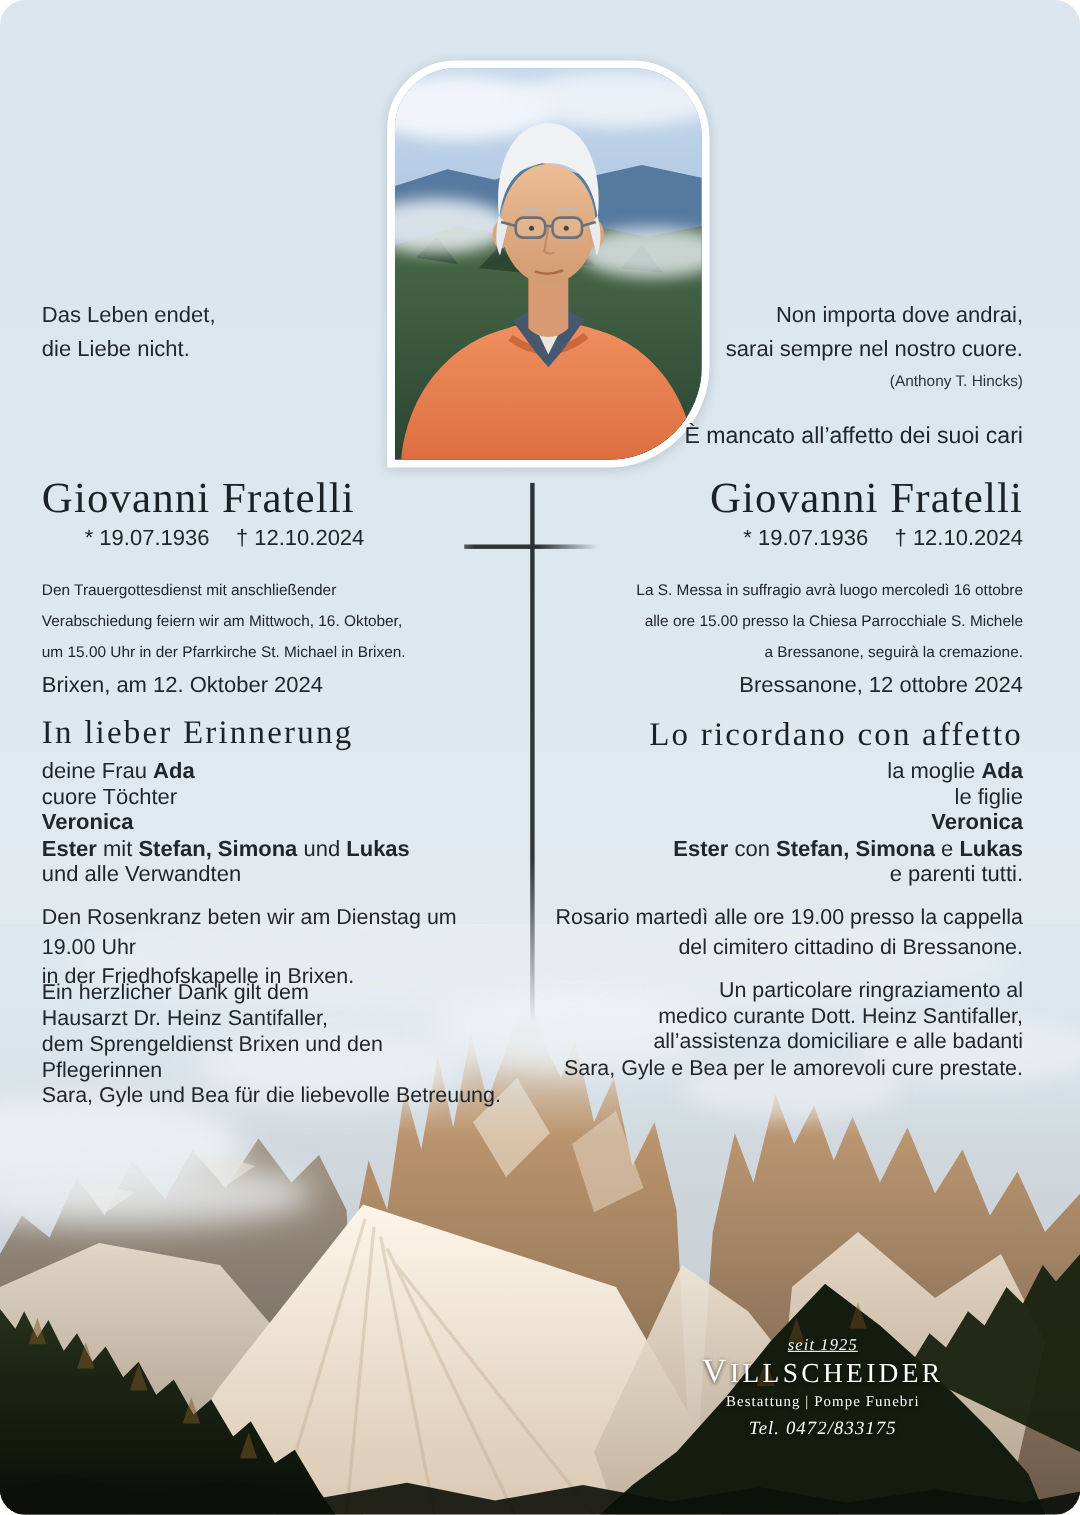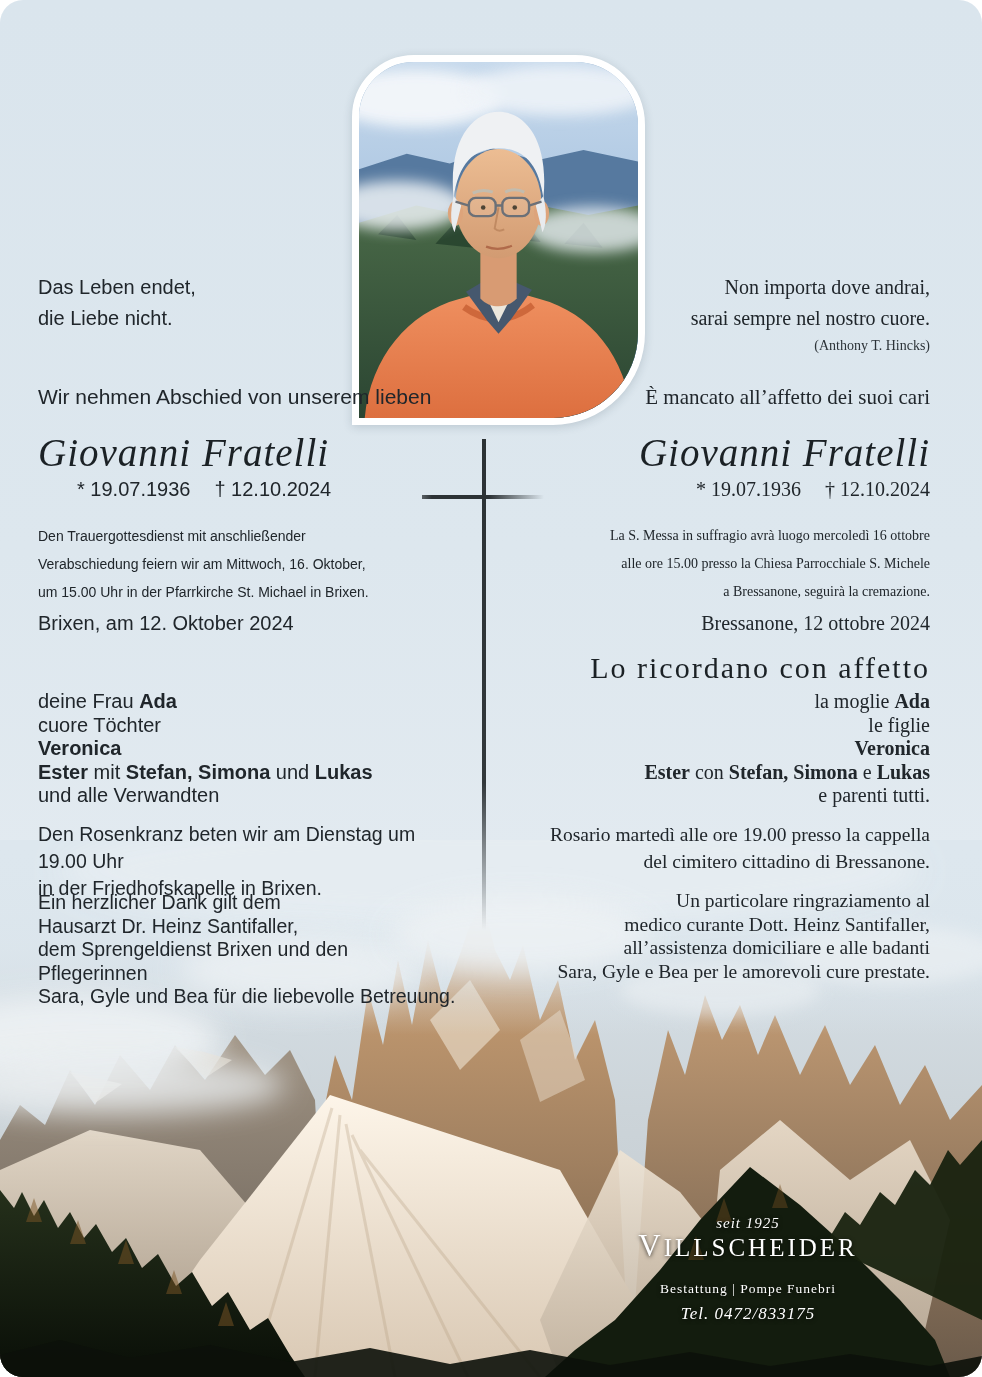--- a/index.html
+++ b/index.html
@@ -21,44 +21,44 @@
   .cross-v{
     left:482px;top:439px;width:4px;height:491px;
     background:linear-gradient(180deg,#2c3235 0%,#32383b 70%,rgba(50,56,59,0) 100%);
   }
   .cross-h{
     left:422px;top:495px;width:122px;height:4px;
     background:linear-gradient(90deg,rgba(44,50,53,.75) 0%,#2c3235 8%,#2c3235 55%,rgba(44,50,53,0) 100%);
   }
   
   .col-l{left:38px;width:420px;text-align:left;}
-  .col-r{right:52px;width:438px;text-align:right;font-family:Liberation Serif, serif;}
+  .col-r{right:52px;width:438px;text-align:right;}
   .quote{font-size:20px;line-height:31px;}
   .attrib{font-size:14px;color:#2c3338;}
   .intro{font-size:21px;}
-  .name{font-family:"Liberation Serif",serif;font-size:39px;letter-spacing:1px;font-weight:400;color:#1b2125;white-space:nowrap;font-style:italic;}
+  .name{font-family:"Liberation Serif",serif;font-size:39px;letter-spacing:1px;font-weight:400;color:#1b2125;white-space:nowrap;}
   .dates{font-size:20px;white-space:nowrap;margin-left:39px;}
   .dates .sep{display:inline-block;width:24px;}
   .para{font-size:14px;line-height:28px;}
   .place{font-size:20px;}
   .sect{font-family:"Liberation Serif",serif;font-size:30px;letter-spacing:2px;font-weight:400;color:#1b2125;white-space:nowrap;}
   .family{font-size:20px;line-height:23.5px;}
   .family .b{font-weight:bold;text-align:right;}
   .tight{font-size:19.5px;line-height:23.5px;}
   .rosary{font-size:19.5px;line-height:27px;}
   
   .mountains{left:0;top:840px;width:982px;height:537px;}
   .mountains svg{display:block;width:100%;height:100%;}
   
   .logo{left:627px;top:1215px;width:242px;text-align:center;color:#ffffff;
         text-shadow:0 1px 4px rgba(0,0,0,.75);font-family:"Liberation Serif",serif;}
-  .logo-since{font-size:15px;font-style:italic;letter-spacing:1px;}
+  .logo-since{font-size:15px;font-style:italic;letter-spacing:1px;text-decoration:underline;}
   .logo-name{font-size:25px;letter-spacing:3px;line-height:28px;}
   .logo-name::first-letter{font-size:31px;}
-  .logo-sub{font-size:13.5px;letter-spacing:1px;margin-top:19px;}
+  .logo-sub{font-size:13.5px;letter-spacing:1px;margin-top:3px;}
   .logo-tel{font-size:17px;font-style:italic;letter-spacing:1px;margin-top:7px;}
 </style>
 </head>
 <body>
 
 <div class="card">
 
   <div class="abs mountains">
     <svg viewBox="0 0 982 537" preserveAspectRatio="none">
       <defs>
@@ -198,27 +198,27 @@
       <path d="M143,150 L150,150 M115,150 L101,146 M178,150 L191,146" stroke="#6b7077" stroke-width="2.5" fill="none"></path>
       <circle cx="130" cy="152" r="2.4" fill="#4d4436"></circle>
       <circle cx="163" cy="152" r="2.4" fill="#4d4436"></circle>
       <path d="M119,137 Q129,132 140,136 M153,136 Q163,131 173,136" stroke="#c3bcae" stroke-width="3" fill="none"></path>
       <path d="M146,152 L142,174 Q146,178 152,175" stroke="#c08a62" stroke-width="2" fill="none"></path>
       <path d="M133,193 Q146,198 160,192" stroke="#b06a4a" stroke-width="2.5" fill="none"></path>
     </svg>
   </div>
 
   <div class="abs col-l quote" style="top:272px">Das Leben endet,<br>die Liebe nicht.</div>
-  <div class="abs col-l intro" style="top:385px">Wir nehmen Abschied von unserem lieben</div>
   <div class="abs col-l name" style="top:430px">Giovanni Fratelli</div>
   <div class="abs col-l dates" style="top:478px">
     <span>* 19.07.1936</span><span class="sep"></span><span>† 12.10.2024</span>
   </div>
   <div class="abs col-l para" style="top:522px">Den Trauergottesdienst mit anschließender<br>Verabschiedung feiern wir am Mittwoch, 16. Oktober,<br>um 15.00 Uhr in der Pfarrkirche St. Michael in Brixen.</div>
   <div class="abs col-l place" style="top:612px">Brixen, am 12. Oktober 2024</div>
+  <div class="abs col-l sect" style="top:649px">In lieber Erinnerung</div>
   <div class="abs col-l family" style="top:690px">
       <div><span>deine Frau </span><span class="b">Ada</span></div>
       <div><span>cuore Töchter</span></div>
       <div><span class="b">Veronica</span></div>
       <div><span class="b">Ester</span><span> mit </span><span class="b">Stefan, Simona</span><span> und </span><span class="b">Lukas</span></div>
       <div><span>und alle Verwandten</span></div>
     </div>
   <div class="abs col-l rosary" style="top:821px">Den Rosenkranz beten wir am Dienstag um 19.00 Uhr<br>in der Friedhofskapelle in Brixen.</div>
   <div class="abs col-l tight" style="top:891px">Ein herzlicher Dank gilt dem<br>Hausarzt Dr. Heinz Santifaller,<br>dem Sprengeldienst Brixen und den Pflegerinnen<br>Sara, Gyle und Bea für die liebevolle Betreuung.</div>
 

